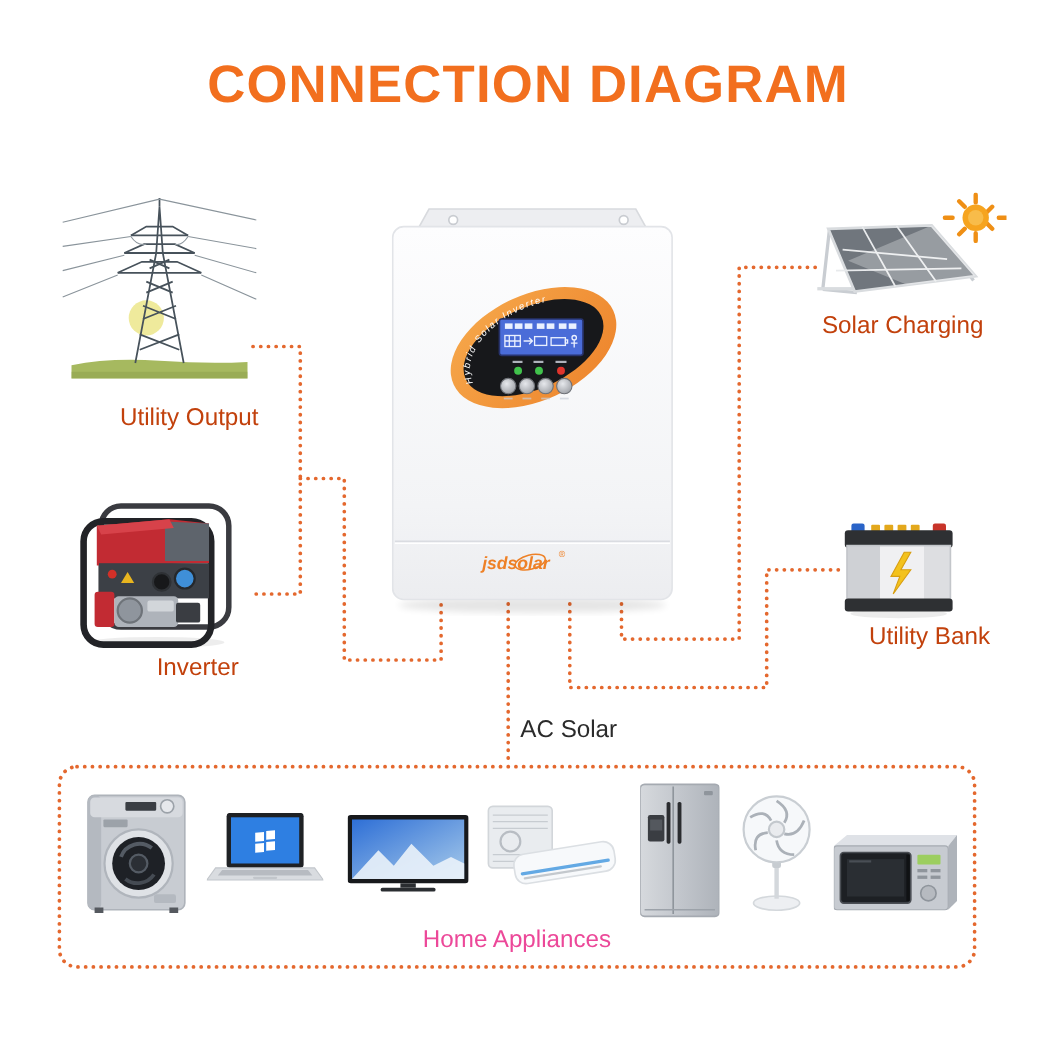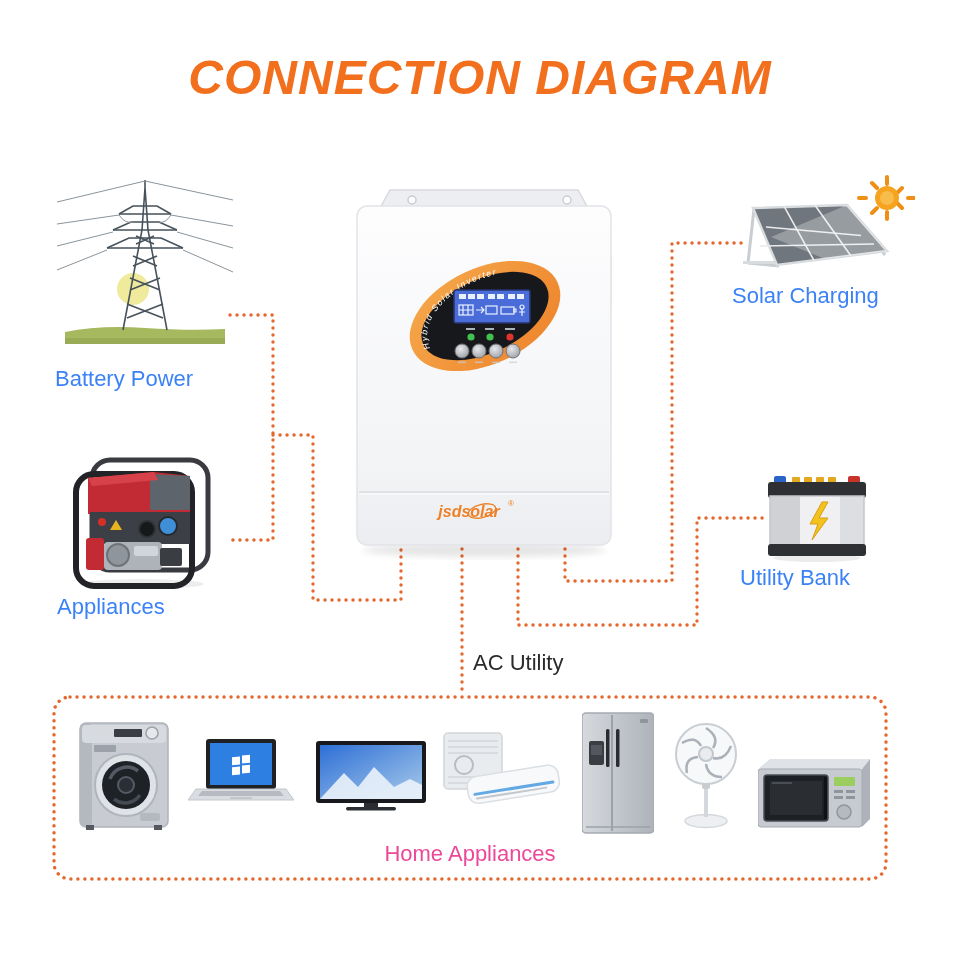--- a/index.html
+++ b/index.html
@@ -2,26 +2,26 @@
 <html><head>
 <meta charset="utf-8">
 <style>
   html,body{margin:0;padding:0;background:#fff;}
   .canvas{
     position:relative;width:960px;height:960px;background:#ffffff;overflow:hidden;
     font-family:"Liberation Sans",sans-serif;
   }
   .title{
     position:absolute;left:0;top:50px;width:960px;text-align:center;
-    font-size:48px;font-weight:bold;letter-spacing:1px;color:#F26F1E;margin:0;font-style:italic;
+    font-size:48px;font-weight:bold;letter-spacing:1px;color:#F26F1E;margin:0;
   }
   .conn{position:absolute;left:0;top:0;}
   .dots{fill:none;stroke:#E4682E;stroke-width:3.4;stroke-linecap:round;stroke-dasharray:0.1 6.9;}
   .node-label{
-    position:absolute;font-size:22px;color:#3b82f6;text-align:left;white-space:nowrap;
+    position:absolute;font-size:22px;color:#c2410c;text-align:right;white-space:nowrap;
   }
   .node-art{position:absolute;}
   .appliance-box{position:absolute;left:54px;top:697px;width:832px;height:182px;}
   .appliance{position:absolute;}
   .box-label{position:absolute;left:0;top:144px;width:100%;text-align:center;font-size:22px;color:#ec4899;}
   .ac-label{position:absolute;left:473px;top:650px;font-size:22px;color:#2B2B2B;white-space:nowrap;}
   svg{display:block;}
 </style>
 </head>
 <body>
@@ -48,41 +48,41 @@
       <path d="M72 146 L108 132 M72 132 L108 146 M75 118 L105 106 M75 106 L105 118 M78 94 L102 84 M78 84 L102 94 M81 72 L99 64 M81 64 L99 72"></path>
       <path d="M64 42 H116 M58 58 H122 M52 76 H128"></path>
       <path d="M64 42 L78 34 H102 L116 42 M58 58 L76 50 H104 L122 58 M52 76 L74 66 H106 L128 76"></path>
       <path d="M90 16 L90 8"></path>
     </g>
     <g stroke="#8A949B" stroke-width="1" fill="none">
       <path d="M64 43 L2 52 M116 43 L178 54 M58 60 L2 74 M122 60 L178 76 M52 78 L2 98 M128 78 L178 100 M90 9 L178 28 M90 9 L2 30"></path>
       <path d="M64 43 Q70 52 78 50 M116 43 Q110 52 104 50"></path>
     </g>
   </svg>
-  <div class="node-label" style="left:55px;top:366px;width:180px;">Battery Power</div>
+  <div class="node-label" style="left:55px;top:366px;width:180px;">Utility Output</div>
 
   <svg class="node-art" style="left:62px;top:452px;" width="160" height="140" viewBox="0 0 160 140">
     <ellipse cx="80" cy="132" rx="62" ry="5" fill="#000" opacity="0.07"></ellipse>
     <rect x="30" y="8" width="116" height="110" rx="18" fill="none" stroke="#3A3B40" stroke-width="5"></rect>
     <rect x="14" y="22" width="116" height="112" rx="18" fill="none" stroke="#222327" stroke-width="6"></rect>
     <polygon points="26,26 92,20 128,24 128,60 26,62" fill="#C22B33"></polygon>
     <polygon points="88,22 128,24 128,58 88,58" fill="#5E646C"></polygon>
     <polygon points="26,26 92,20 96,28 30,34" fill="#D7424A"></polygon>
     <rect x="28" y="60" width="100" height="32" fill="#3C4046"></rect>
     <circle cx="106" cy="74" r="9" fill="#3F8FD8" stroke="#25282C" stroke-width="2"></circle>
     <circle cx="85" cy="77" r="8" fill="#17181A" stroke="#2E3135" stroke-width="2"></circle>
     <circle cx="40" cy="70" r="4" fill="#D23028"></circle>
     <polygon points="54,68 60,78 48,78" fill="#E8B51F"></polygon>
     <rect x="24" y="86" width="18" height="32" rx="3" fill="#C22B33"></rect>
     <rect x="42" y="90" width="58" height="28" rx="4" fill="#AEB3BA"></rect>
     <circle cx="56" cy="103" r="11" fill="#8F959D" stroke="#6E7379" stroke-width="2"></circle>
     <rect x="72" y="94" width="24" height="10" rx="2" fill="#D2D6DA"></rect>
     <rect x="98" y="96" width="22" height="18" rx="2" fill="#3A3D42"></rect>
   </svg>
-  <div class="node-label" style="left:57px;top:594px;width:160px;">Appliances</div>
+  <div class="node-label" style="left:57px;top:594px;width:160px;">Inverter</div>
 
   <svg class="node-art" style="left:735px;top:175px;" width="180" height="110" viewBox="0 0 180 110">
     <g stroke="#C9CDD2" stroke-width="3" fill="none">
       <path d="M19 34 L13 88 M13 88 L44 91 M19 34 L44 88"></path>
       <path d="M120 40 L150 80"></path>
     </g>
     <rect x="8" y="86" width="48" height="3" fill="#D9DCDF"></rect>
     <polygon points="18,33 112,30 152,76 42,90" fill="#70767D" stroke="#D9DCDF" stroke-width="2.5"></polygon>
     <g stroke="#E8EAEC" stroke-width="1.6">
       <path d="M49 31.2 L79 85.5 M80 30.3 L116 81"></path>
@@ -112,21 +112,21 @@
     <rect x="6" y="10" width="98" height="16" rx="3" fill="#2E3033"></rect>
     <rect x="8" y="24" width="94" height="50" fill="#DDDEE1"></rect>
     <rect x="8" y="24" width="30" height="50" fill="#CFD1D5"></rect>
     <rect x="38" y="24" width="40" height="50" fill="#F0F0F2"></rect>
     <rect x="8" y="24" width="94" height="50" fill="none" stroke="#C3C6CA" stroke-width="1.5"></rect>
     <polygon points="60,30 48,52 56,52 50,68 66,46 57,46 66,30" fill="#F3C21D" stroke="#D89E12" stroke-width="1"></polygon>
     <rect x="6" y="72" width="98" height="12" rx="3" fill="#2E3033"></rect>
   </svg>
   <div class="node-label" style="left:740px;top:565px;width:160px;">Utility Bank</div>
 
-  <div class="ac-label">AC Utility</div>
+  <div class="ac-label">AC Solar</div>
 
   <svg class="node-art" style="left:356px;top:188px;" width="256" height="372" viewBox="0 0 256 372">
     <defs>
       <linearGradient id="bodyG" x1="0" y1="0" x2="0" y2="1">
         <stop offset="0" stop-color="#FDFDFE"></stop>
           <stop offset="0.75" stop-color="#F3F4F6"></stop>
           <stop offset="1" stop-color="#ECEDF0"></stop>
       </linearGradient>
       <linearGradient id="orangeG" x1="0" y1="0" x2="1" y2="1">
         <stop offset="0" stop-color="#F6A94C"></stop>

